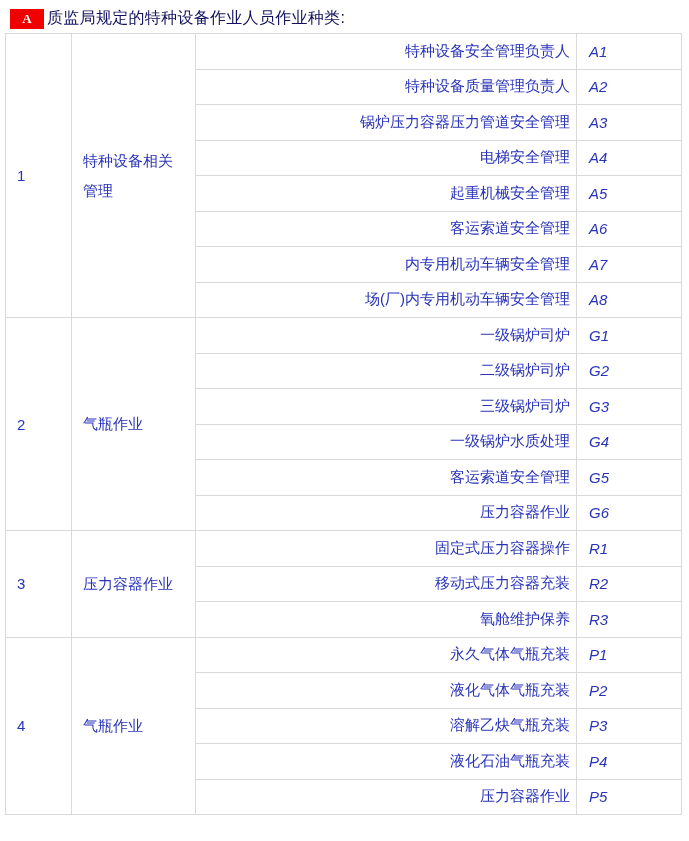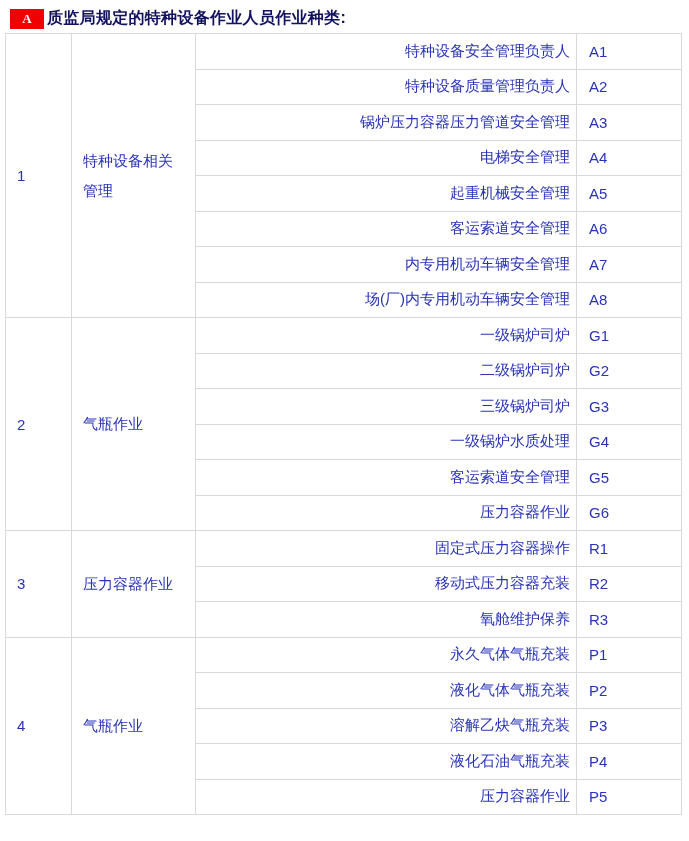--- a/index.html
+++ b/index.html
@@ -36,21 +36,21 @@
     font-weight: bold;
     font-size: 13px;
     display: flex;
     align-items: center;
     justify-content: center;
     flex: 0 0 auto;
   }
   .page-title {
     margin-left: 3px;
     color: var(--title-text);
-    font-weight: bold;
+    font-weight: normal;
     font-size: 16px;
     white-space: nowrap;
     letter-spacing: 0.3px;
   }
   table.cats {
     border-collapse: collapse;
     table-layout: fixed;
     margin: 4px 0 0 5px;
     width: 676px;
   }
@@ -58,21 +58,21 @@
     border: 1px solid var(--border-color);
     color: var(--cell-text);
     font-size: 15px;
     height: 35.5px;
     vertical-align: middle;
     overflow: hidden;
   }
   td.col-no   { padding: 0 4px 0 11px; }
   td.col-cat  { padding: 0 12px 0 11px; line-height: 1.95; }
   td.col-item { padding: 0 6px 0 10px; white-space: nowrap; text-align: right; }
-  td.col-code { padding: 0 4px 0 12px; }
+  td.col-code { padding: 0 4px 0 12px; font-style: italic; }
 </style>
 </head>
 <body>
 
 <div class="page-header">
   <div class="badge">A</div>
   <div class="page-title">质监局规定的特种设备作业人员作业种类:</div>
 </div>
 
 <table class="cats">

